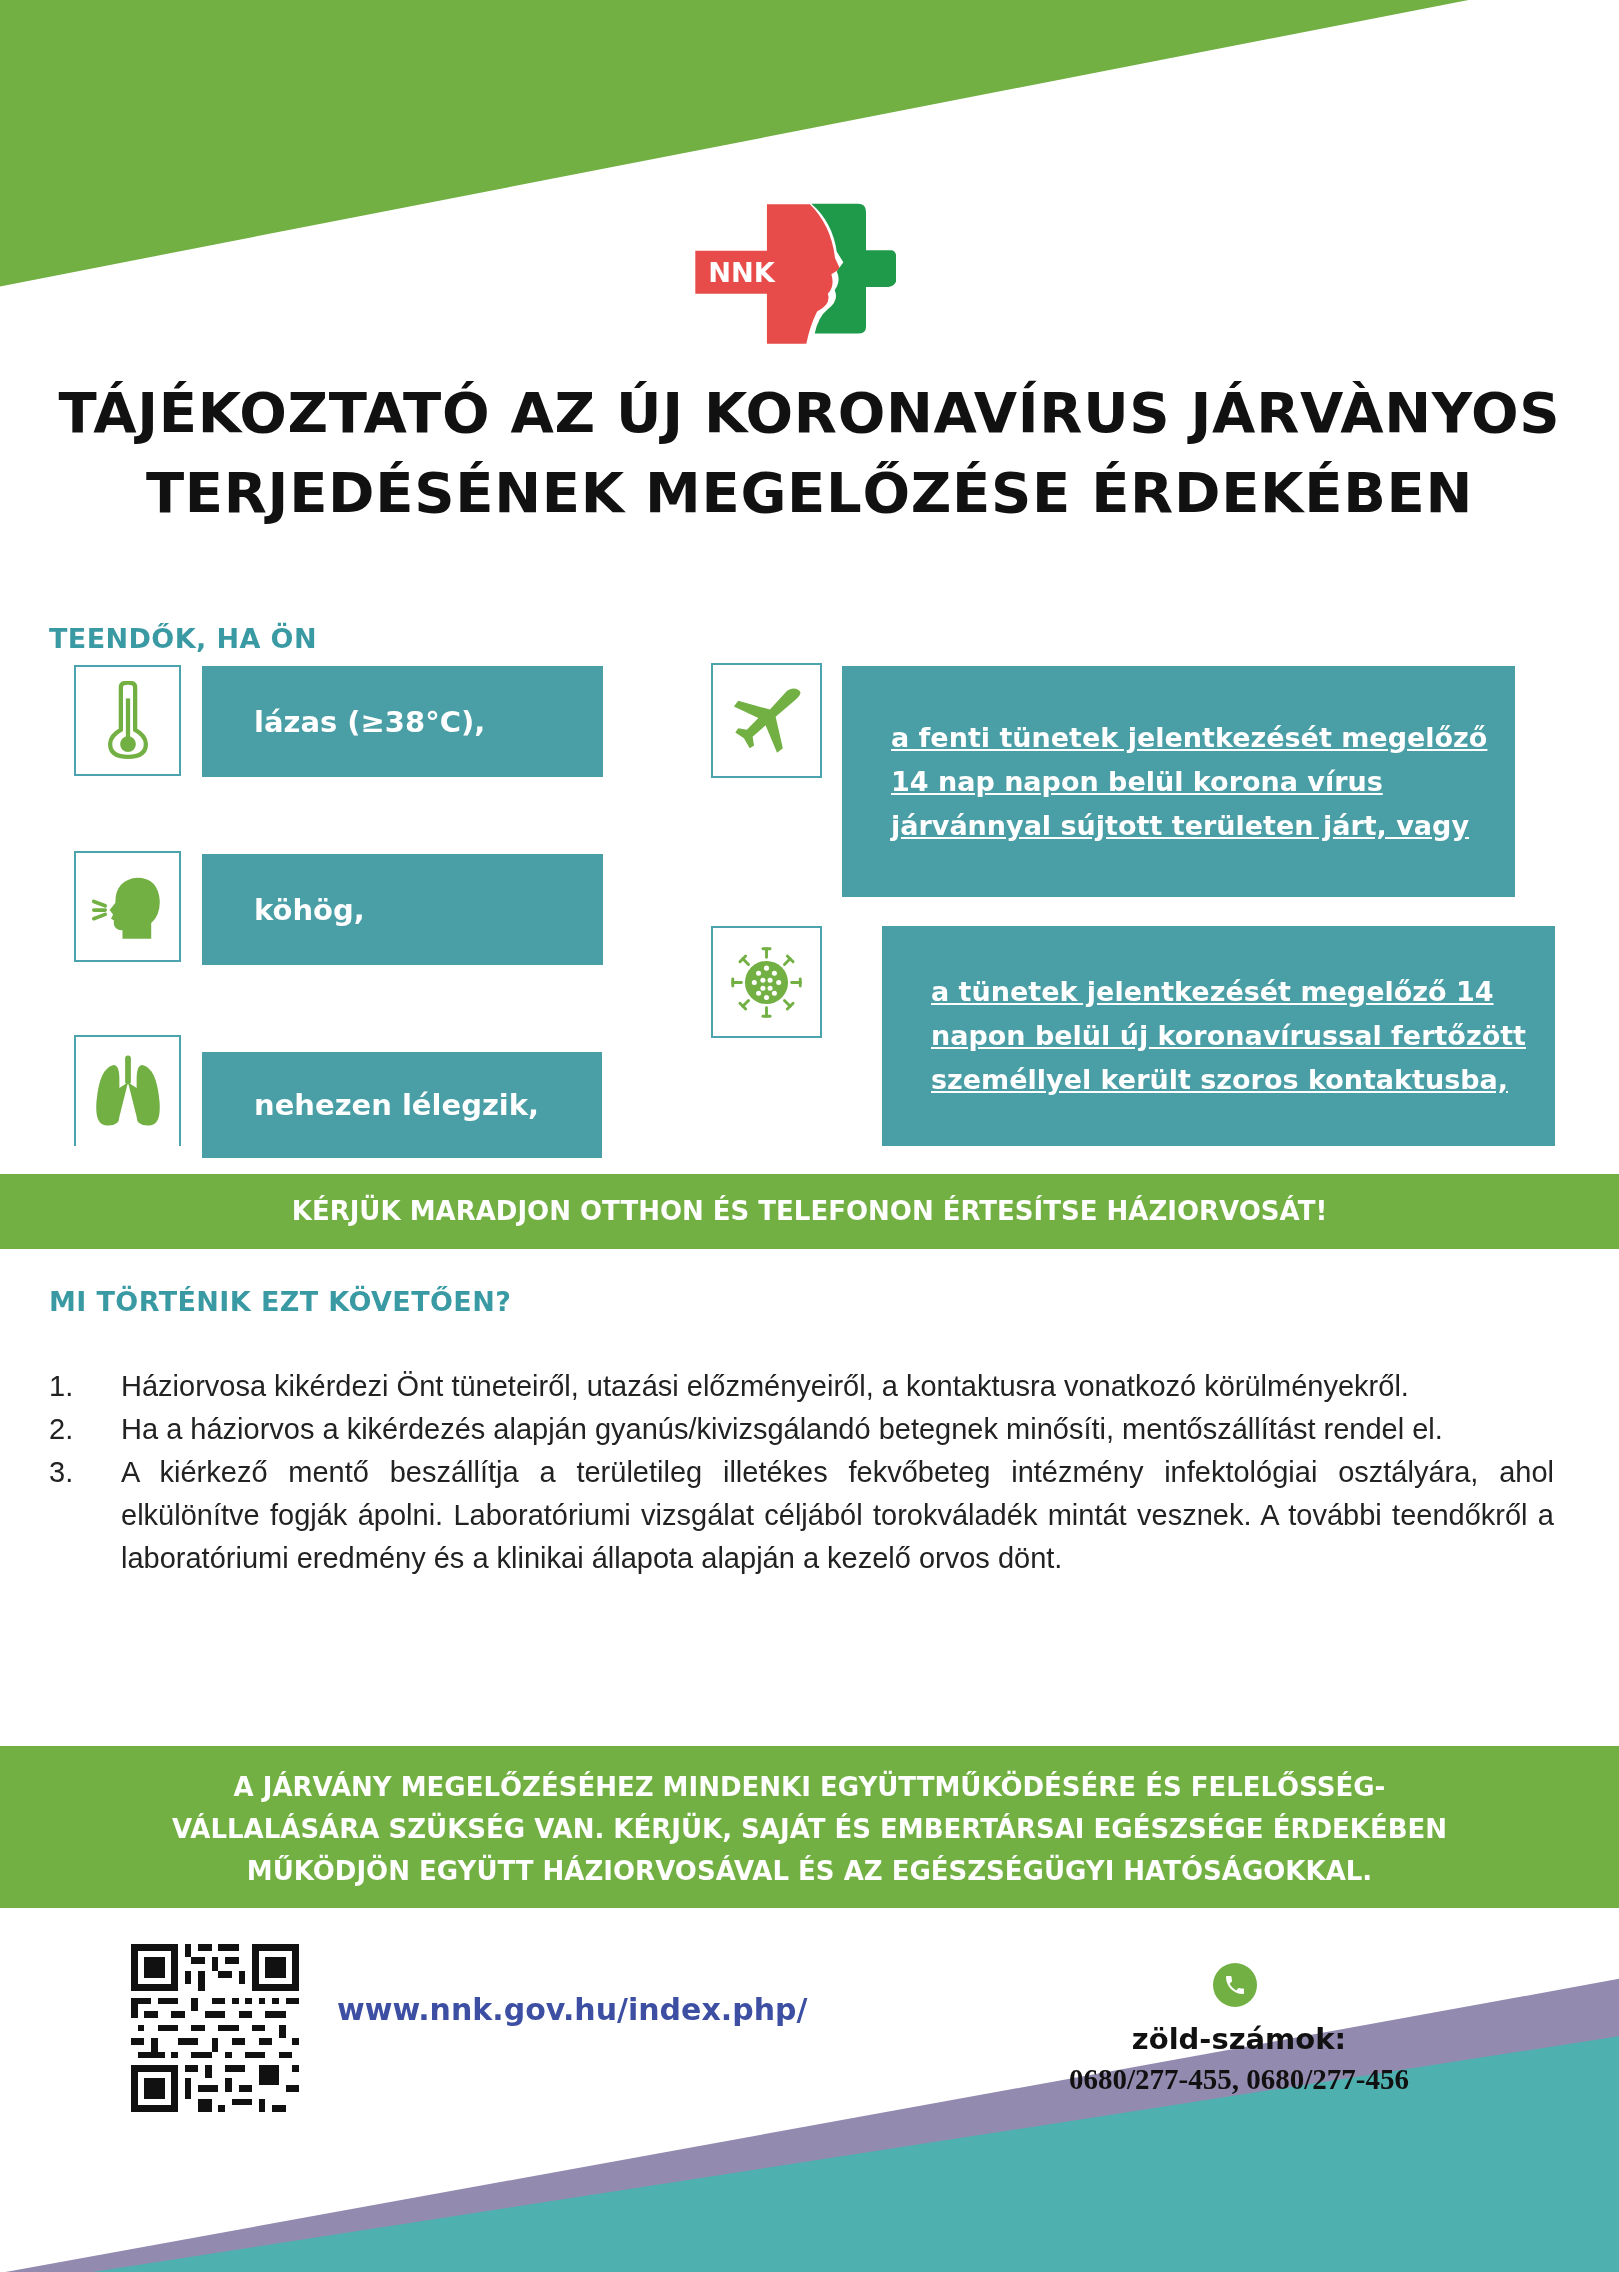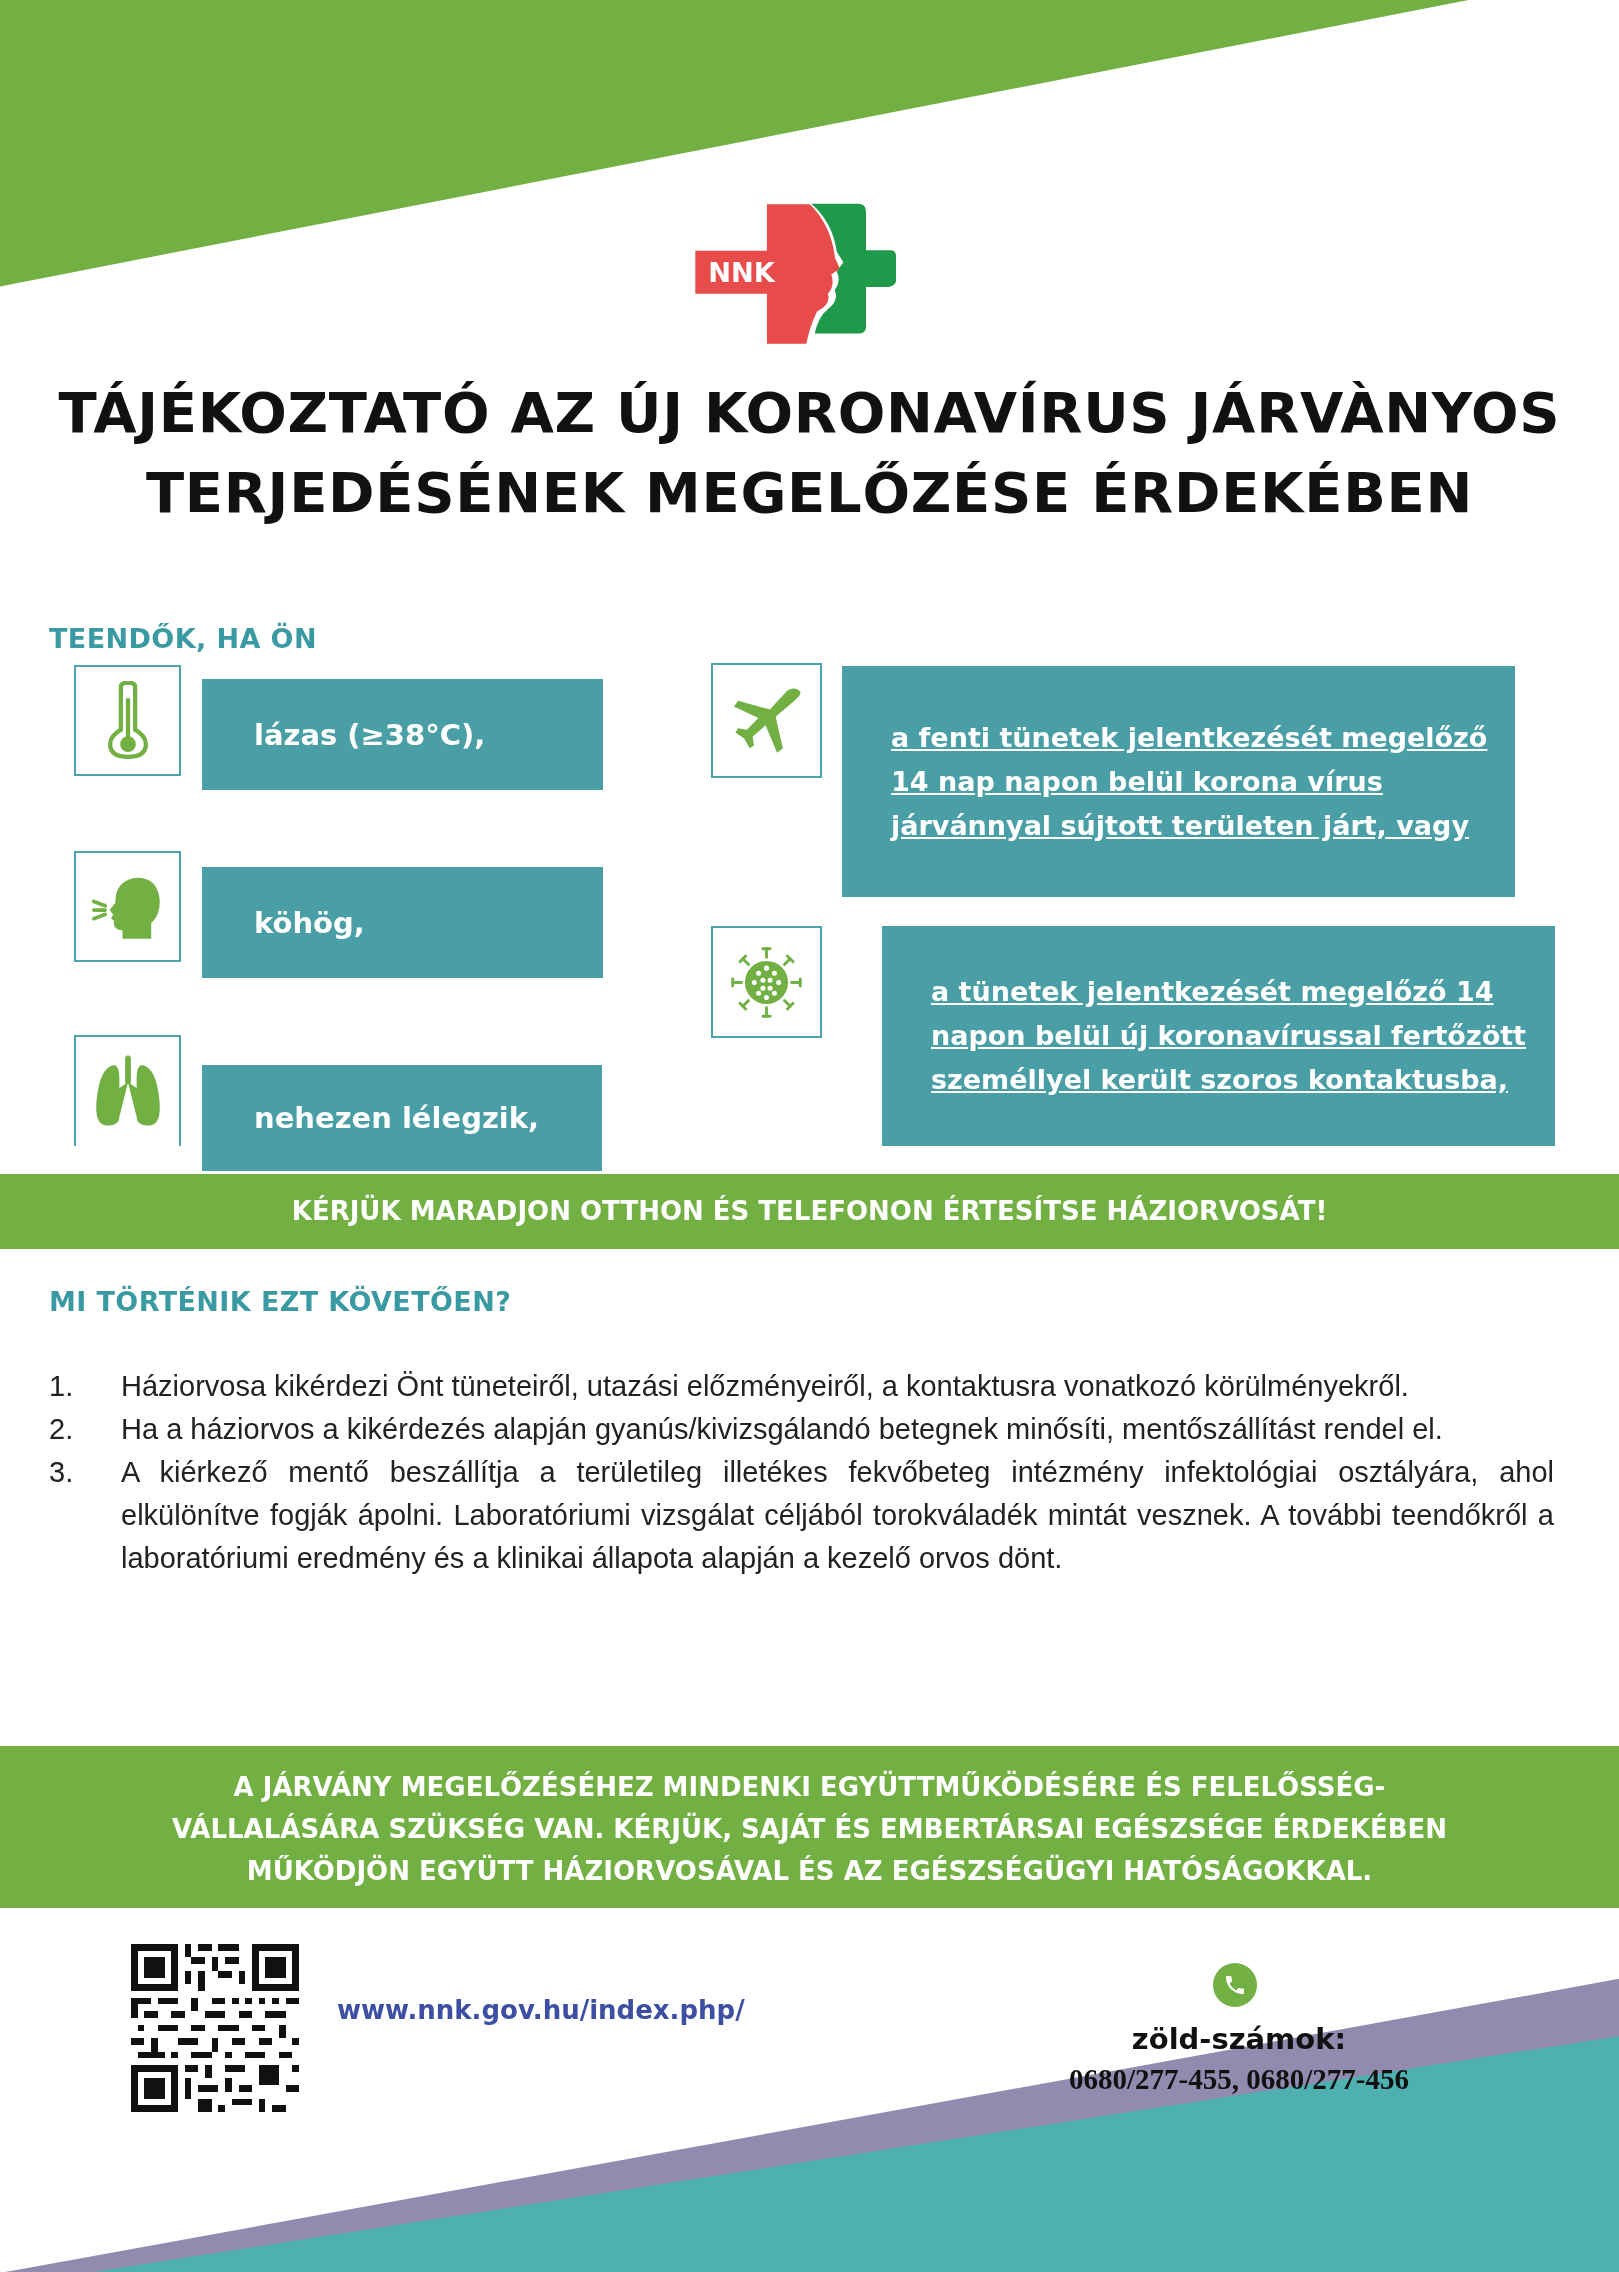--- a/index.html
+++ b/index.html
@@ -27,39 +27,39 @@
     .icon-box {
       position: absolute; width: 107px; height: 111px;
       border: 2.9px solid #4aa3ad; background: #fff; box-sizing: border-box;
       display: flex; align-items: center; justify-content: center;
     }
     .symptom-card {
       position: absolute; background: #4a9ea5; color: #ffffff;
       font-family: "DejaVu Sans", sans-serif; font-weight: bold;
       box-sizing: border-box; display: flex; align-items: center;
     }
-    .symptom-card.short { font-size: 29px; padding-left: 52px; margin-top: 13px; }
+    .symptom-card.short { font-size: 29px; padding-left: 52px; }
     .symptom-card.long { font-size: 27px; line-height: 44px; padding-left: 49px; padding-right: 21.5px; text-decoration: underline; }
 
     .green-bar {
       position: absolute; left: 0; width: 1619px; background: #72b043; color: #fff;
       font-family: "DejaVu Sans", sans-serif; font-weight: bold; text-align: center;
       box-sizing: border-box;
     }
 
     .steps { position: absolute; left: 49px; top: 1365px; width: 1505px; margin: 0; padding: 0; list-style: none; }
     .step { display: flex; font-family: "Liberation Sans", sans-serif; font-size: 29px; line-height: 43px; color: #222; margin-bottom: 0; }
     .step-num { width: 72px; flex: 0 0 72px; }
     .step-text { flex: 1; text-align: justify; }
 
     .qr { position: absolute; left: 131px; top: 1944px; width: 168px; height: 168px; }
     .url {
       position: absolute; left: 337px; top: 1988px;
       font-family: "DejaVu Sans", sans-serif; font-weight: bold; color: #3d4fa3;
-      font-size: 26px; line-height: 44px; text-decoration: none; display: block;
+      font-size: 30px; line-height: 44px; text-decoration: none; display: block;
     }
     .phone-icon {
       position: absolute; left: 1213px; top: 1963px; width: 44px; height: 44px;
       border-radius: 50%; background: #72b043; display: flex; align-items: center; justify-content: center;
     }
     .green-label {
       position: absolute; left: 931px; width: 616px; top: 2022px; text-align: center;
       font-family: "DejaVu Sans", sans-serif; font-weight: bold; font-size: 29px; color: #111;
     }
     .green-numbers {

